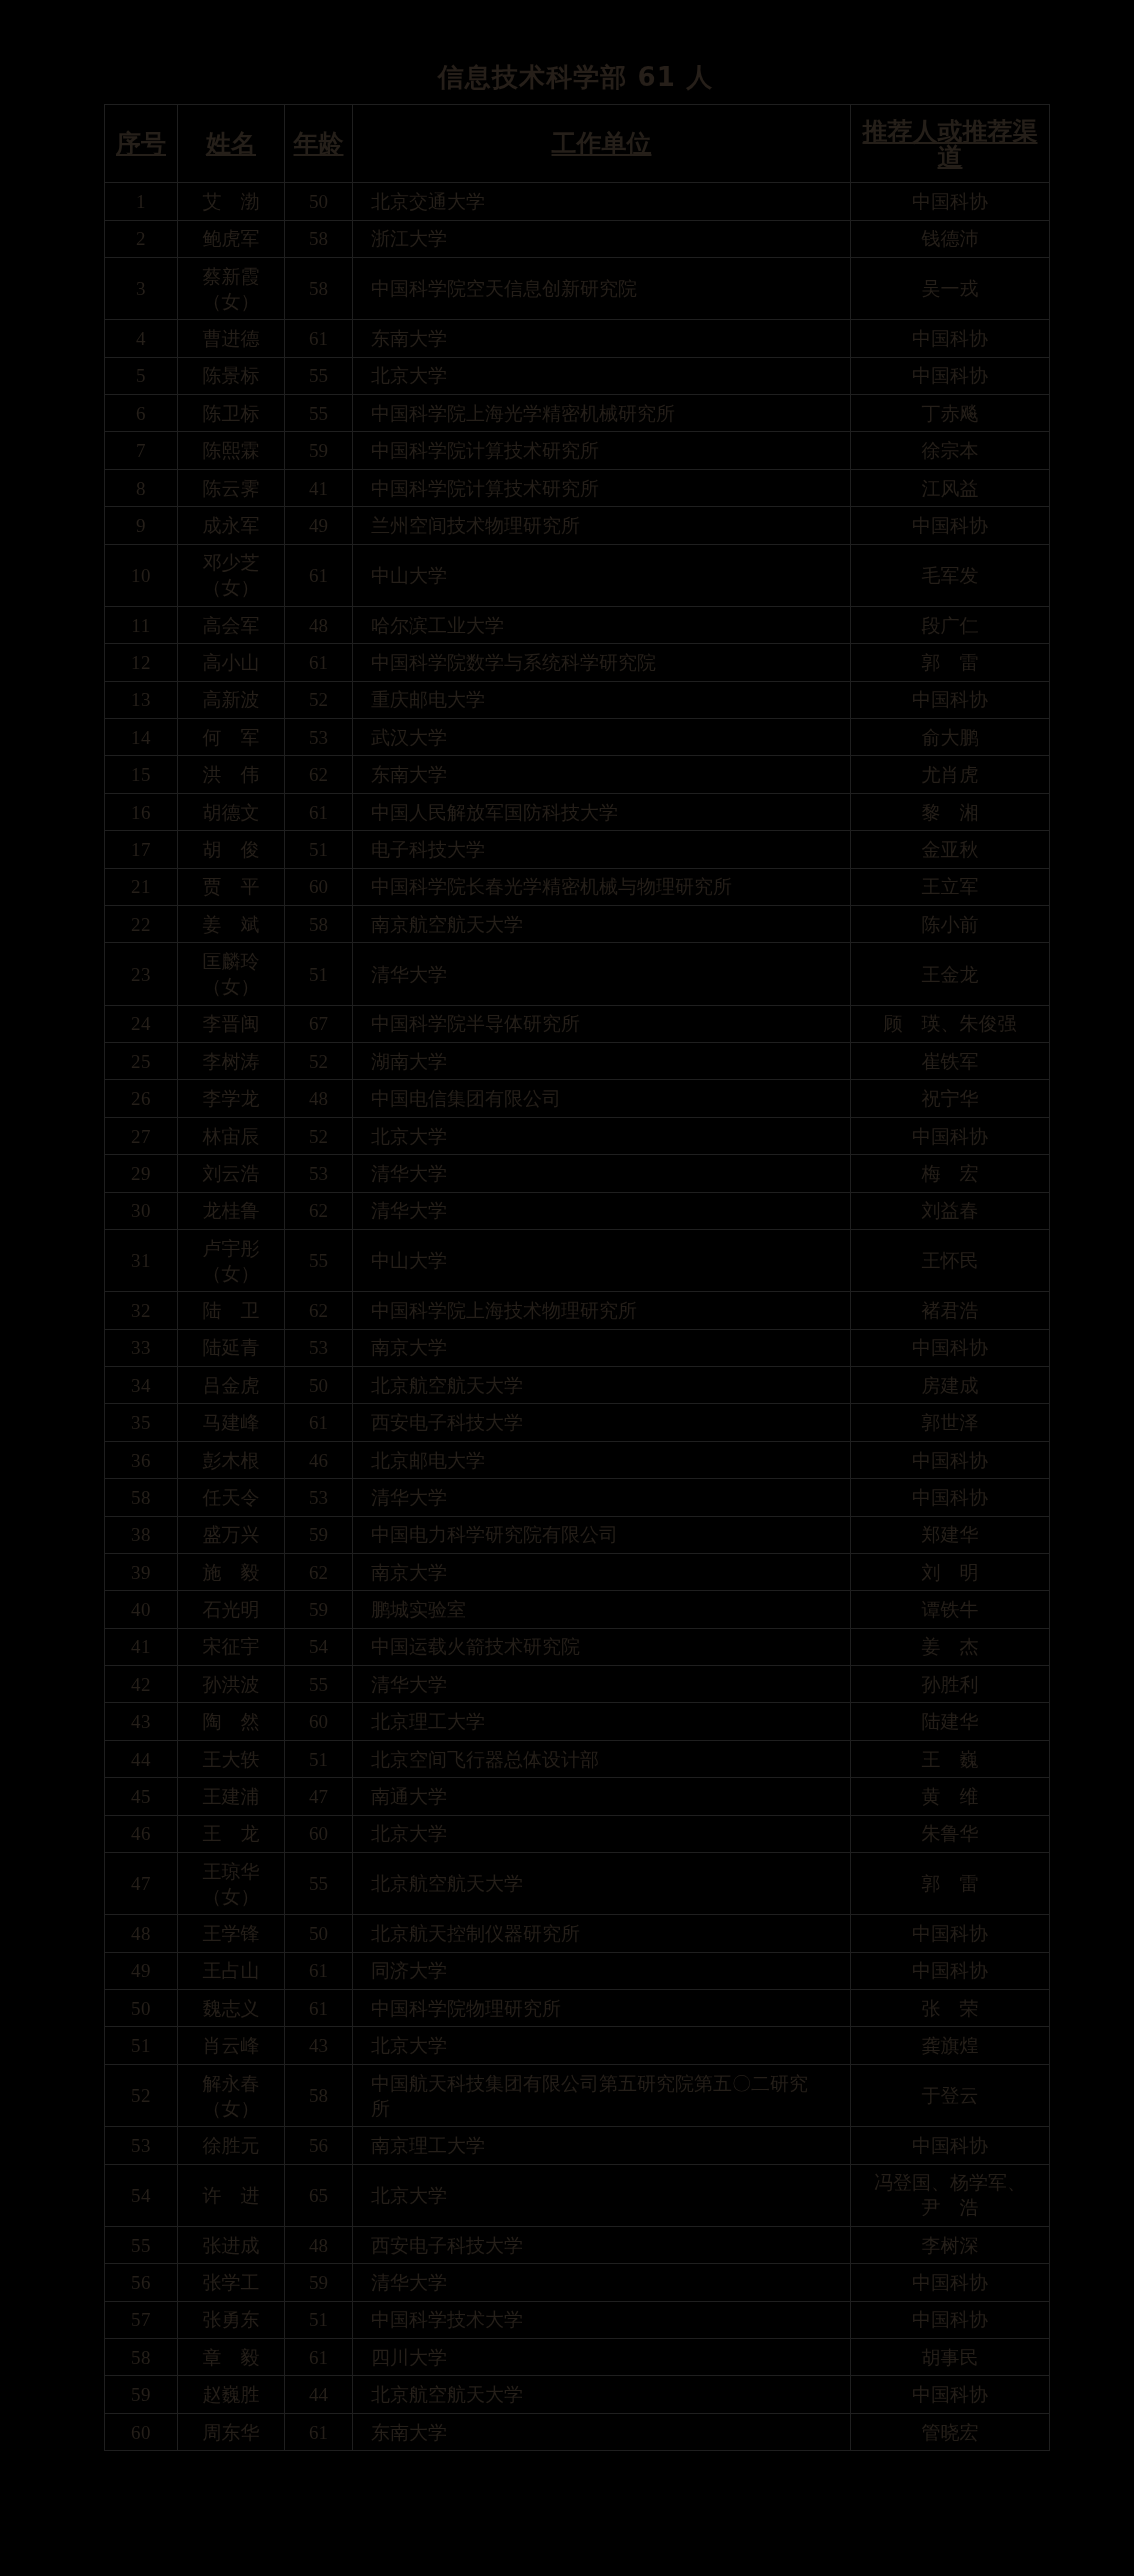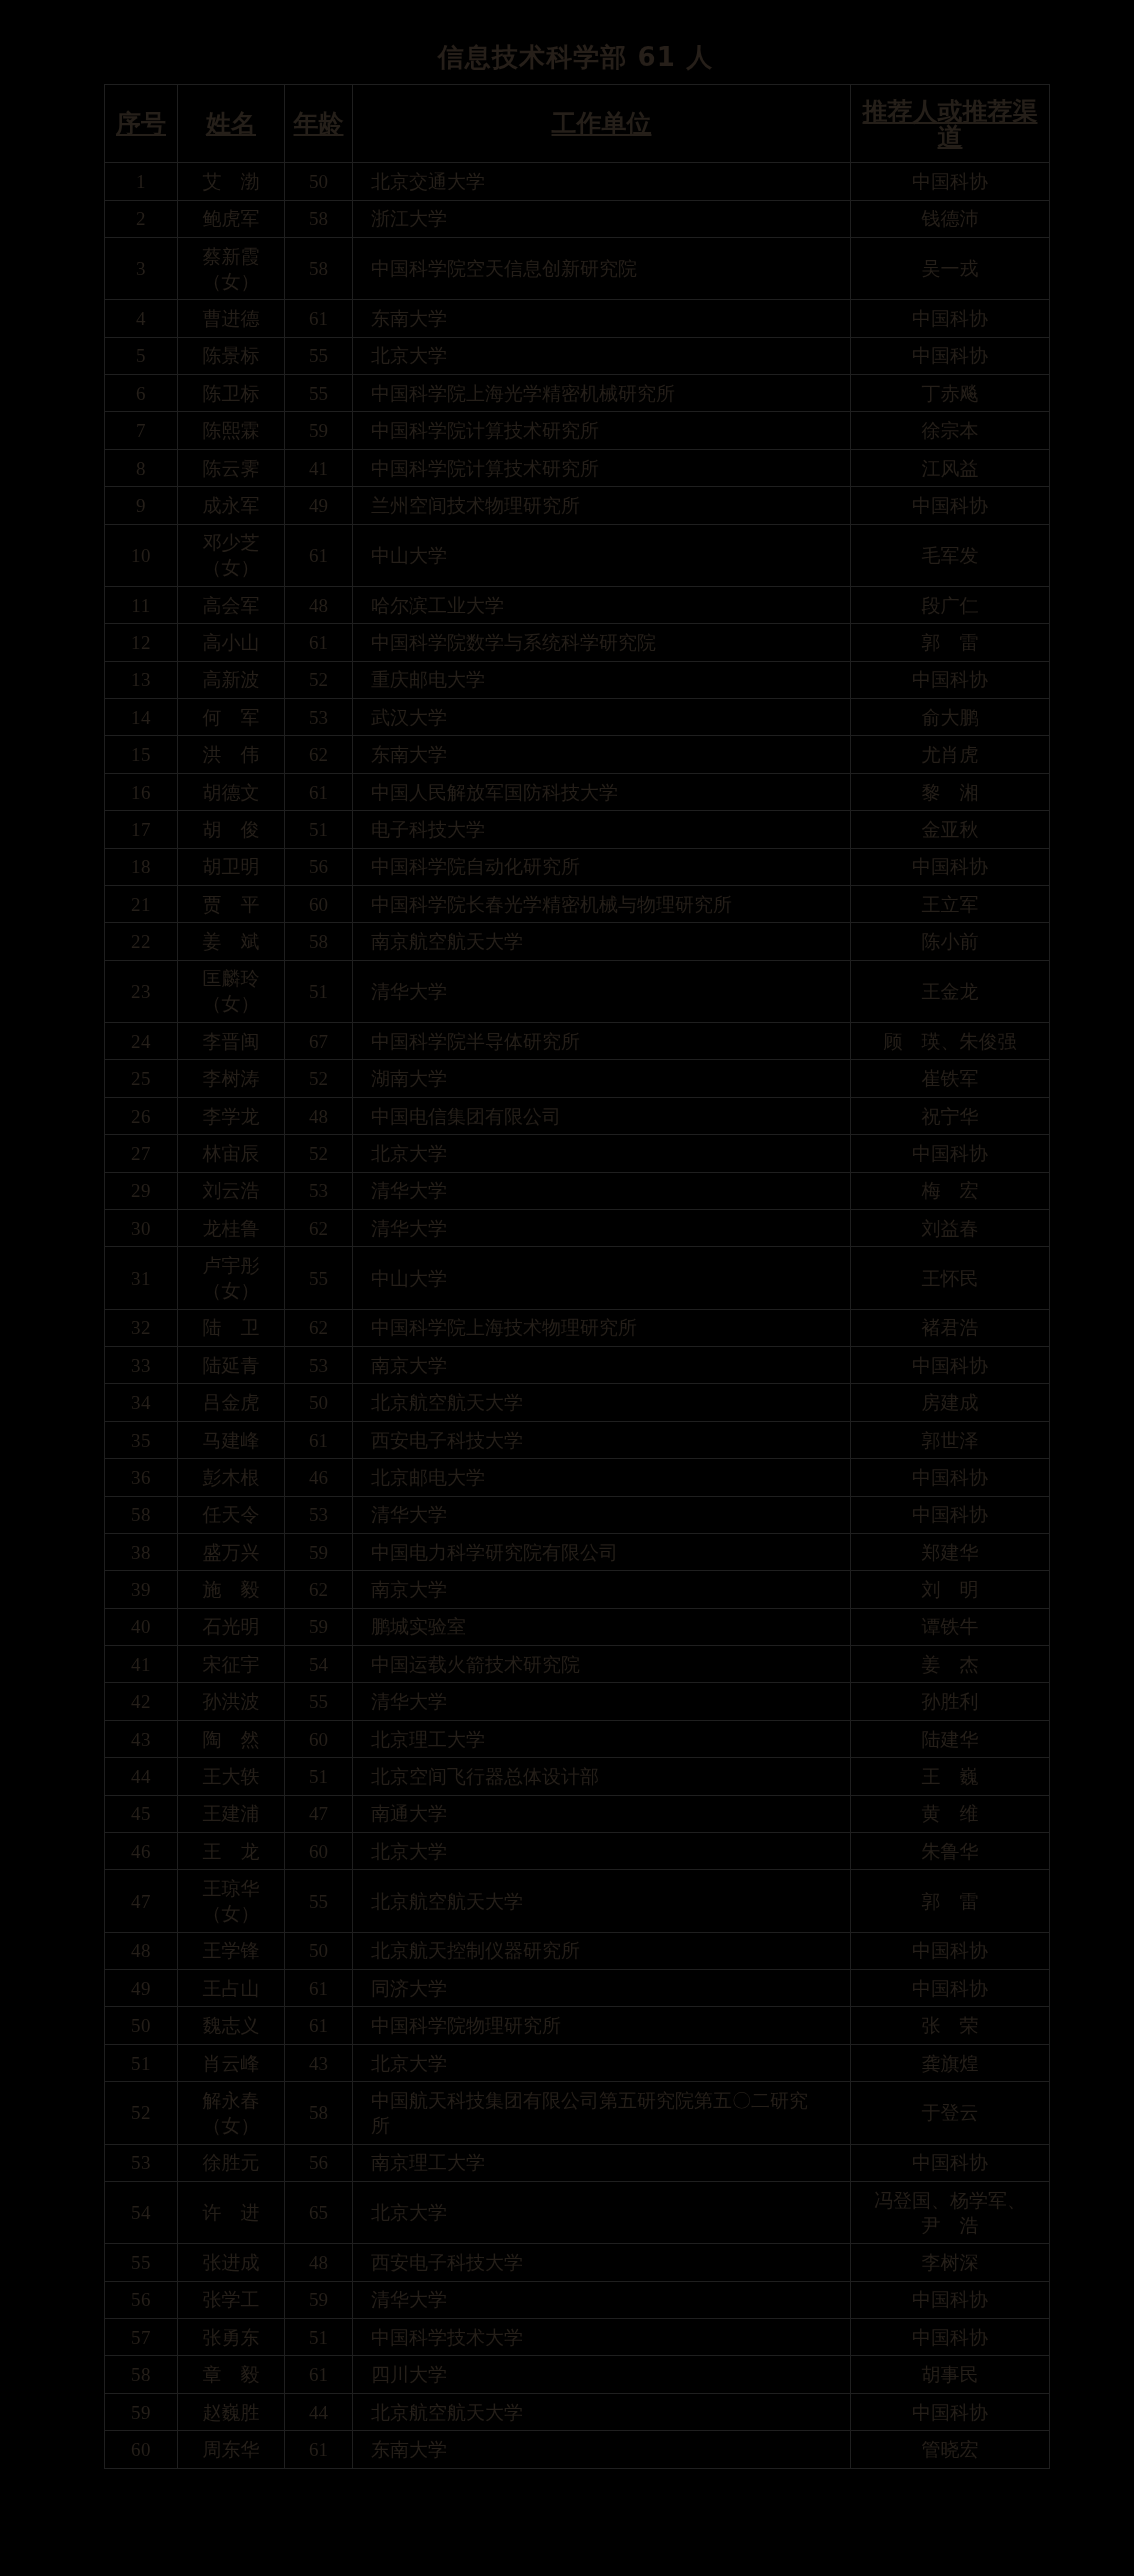--- a/index.html
+++ b/index.html
@@ -6,21 +6,21 @@
   .page {
     position: relative;
     width: 1135px;
     height: 2576px;
     background: #000000;
     color: #251f19;
     font-family: "Liberation Serif", "DejaVu Serif", serif;
     overflow: hidden;
   }
   .title {
-    padding-top: 40px;
+    padding-top: 60px;
     width: 943px;
     margin-left: 104px;
     text-align: center;
     font-family: "DejaVu Sans", "Liberation Sans", sans-serif;
     font-weight: bold;
     font-size: 26px;
     letter-spacing: 1.1px;
     color: #261f19;
   }
   table.cand {
@@ -210,27 +210,20 @@
   </tr>
 
   <tr>
     <td class="c-no">17</td>
     <td class="c-name">胡　俊</td>
     <td class="c-age">51</td>
     <td class="c-unit">电子科技大学</td>
     <td class="c-rec">金亚秋</td>
   </tr>
 
-  <tr>
-    <td class="c-no">18</td>
-    <td class="c-name">胡卫明</td>
-    <td class="c-age">56</td>
-    <td class="c-unit">中国科学院自动化研究所</td>
-    <td class="c-rec">中国科协</td>
-  </tr>
 
 
 
   <tr>
     <td class="c-no">21</td>
     <td class="c-name">贾　平</td>
     <td class="c-age">60</td>
     <td class="c-unit">中国科学院长春光学精密机械与物理研究所</td>
     <td class="c-rec">王立军</td>
   </tr>

